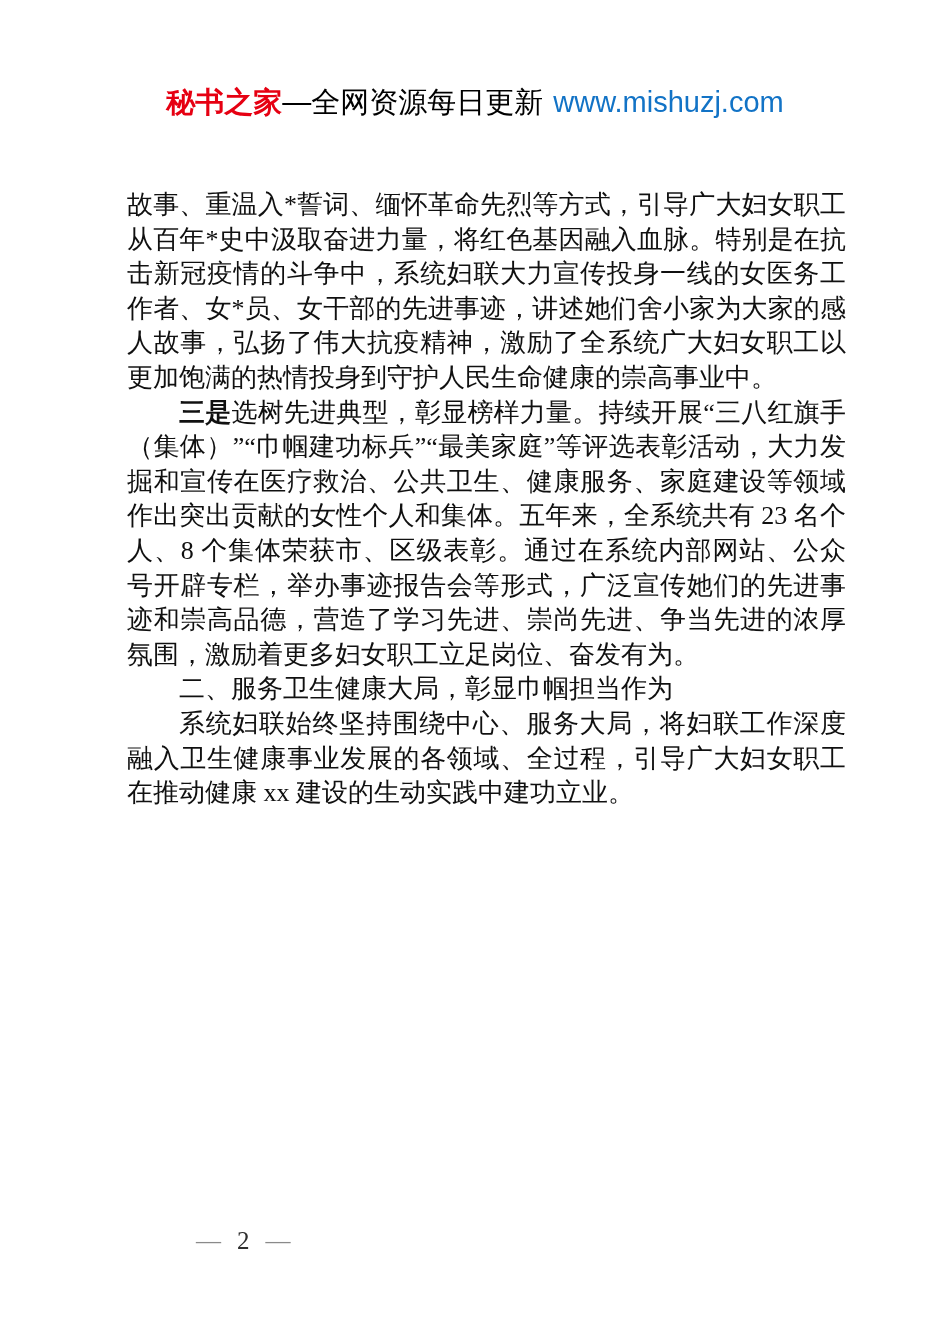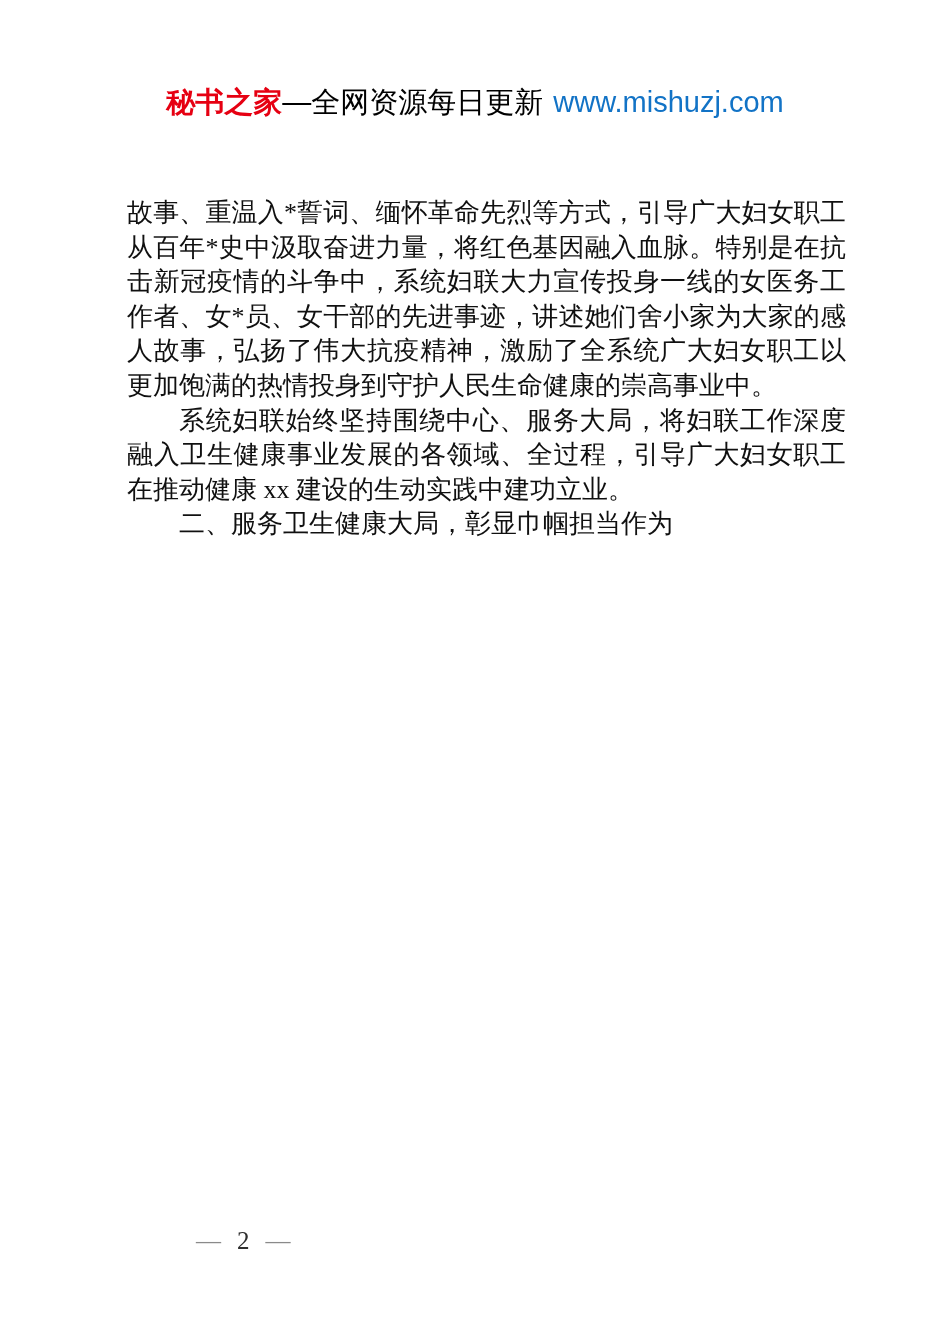--- a/index.html
+++ b/index.html
@@ -20,21 +20,21 @@
     line-height:40px;
     font-family:"Liberation Sans", sans-serif;
     white-space:nowrap;
   }
   .brand { color:#e60012; font-weight:bold; }
   .dash-sep { color:#000000; }
   .tagline { color:#000000; }
   .url { color:#1273c6; margin-left:10px; }
   .doc-body {
     position:absolute;
-    top:196px; left:127px;
+    top:188px; left:127px;
     width:719px;
     font-size:26px;
     line-height:34.6px;
     color:#101010;
     text-align:justify;
     text-justify:inter-ideograph;
     letter-spacing:0;
   }
   p.para { margin:0; }
   p.indent { text-indent:2em; }
@@ -54,21 +54,22 @@
 <body>
 
 <div class="page">
 
   <div class="site-header">
     <span class="brand">秘书之家</span><span class="dash-sep">—</span><span class="tagline">全网资源每日更新</span><span class="url">www.mishuzj.com</span>
   </div>
 
   <div class="doc-body">
       <p class="para"><span class="run">故事、重温入*誓词、缅怀革命先烈等方式，引导广大妇女职工从百年*史中汲取奋进力量，将红色基因融入血脉。特别是在抗击新冠疫情的斗争中，系统妇联大力宣传投身一线的女医务工作者、女*员、女干部的先进事迹，讲述她们舍小家为大家的感人故事，弘扬了伟大抗疫精神，激励了全系统广大妇女职工以更加饱满的热情投身到守护人民生命健康的崇高事业中。</span></p>
+      <p class="para indent"><span class="run bold">三是</span><span class="run">选树先进典型，彰显榜样力量。持续开展“三八红旗手（集体）”“巾帼建功标兵”“最美家庭”等评选表彰活动，大力发掘和宣传在医疗救治、公共卫生、健康服务、家庭建设等领域作出突出贡献的女性个人和集体。五年来，全系统共有 23 名个人、8 个集体荣获市、区级表彰。通过在系统内部网站、公众号开辟专栏，举办事迹报告会等形式，广泛宣传她们的先进事迹和崇高品德，营造了学习先进、崇尚先进、争当先进的浓厚氛围，激励着更多妇女职工立足岗位、奋发有为。</span></p>
+      <p class="para indent heading"><span class="run">二、服务卫生健康大局，彰显巾帼担当作为</span></p>
       <p class="para indent"><span class="run">系统妇联始终坚持围绕中心、服务大局，将妇联工作深度融入卫生健康事业发展的各领域、全过程，引导广大妇女职工在推动健康 xx 建设的生动实践中建功立业。</span></p>
-      <p class="para indent heading"><span class="run">二、服务卫生健康大局，彰显巾帼担当作为</span></p>
     </div>
 
   <div class="page-footer">
     <span class="dash">—</span><span class="num">2</span><span class="dash">—</span>
   </div>
 
 </div>
 
 </body></html>

